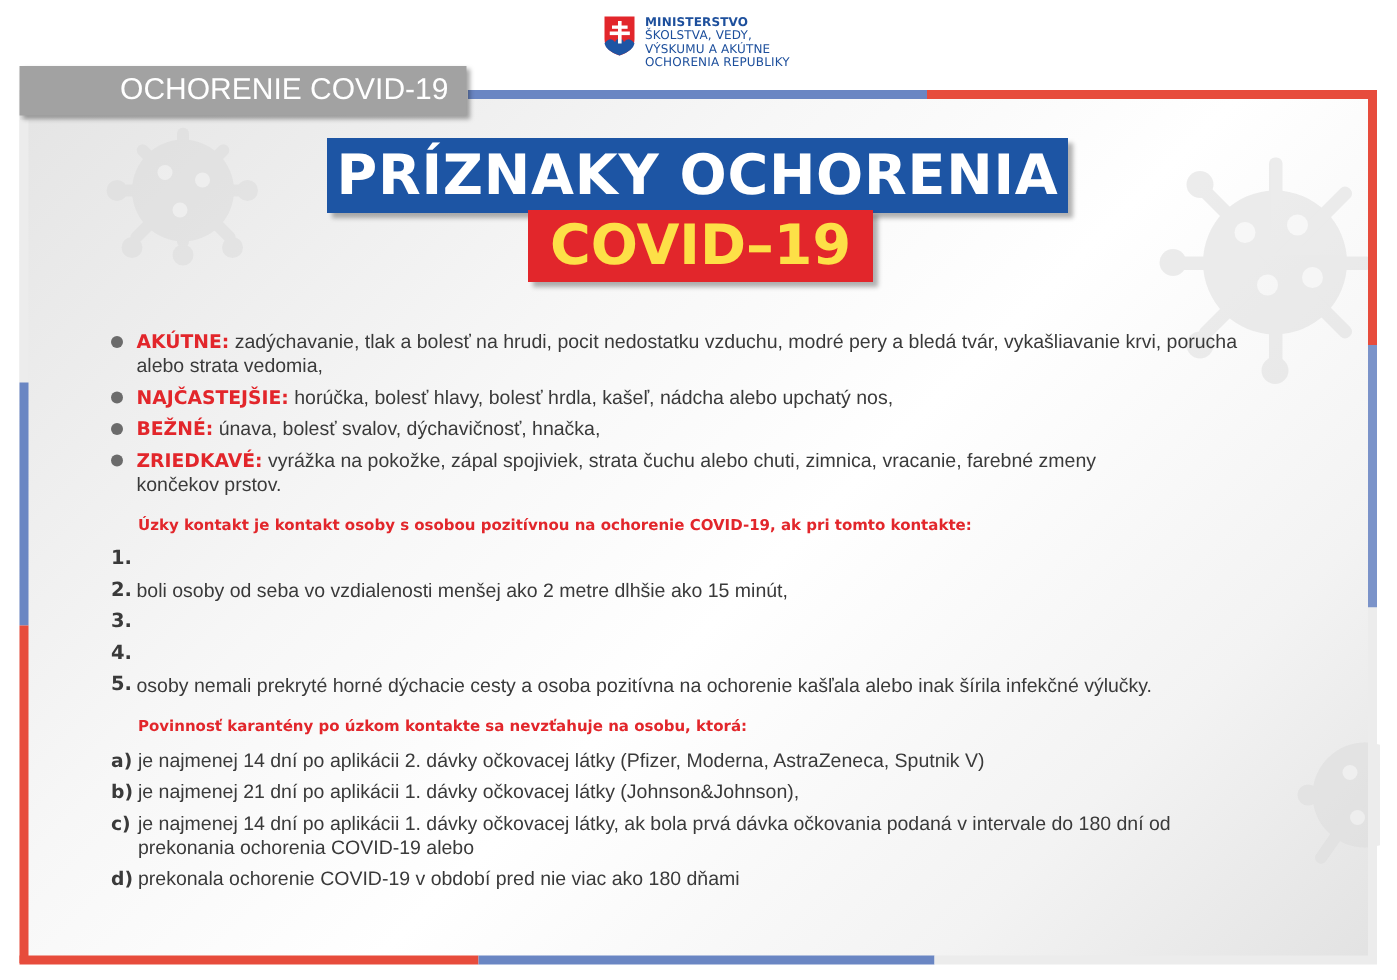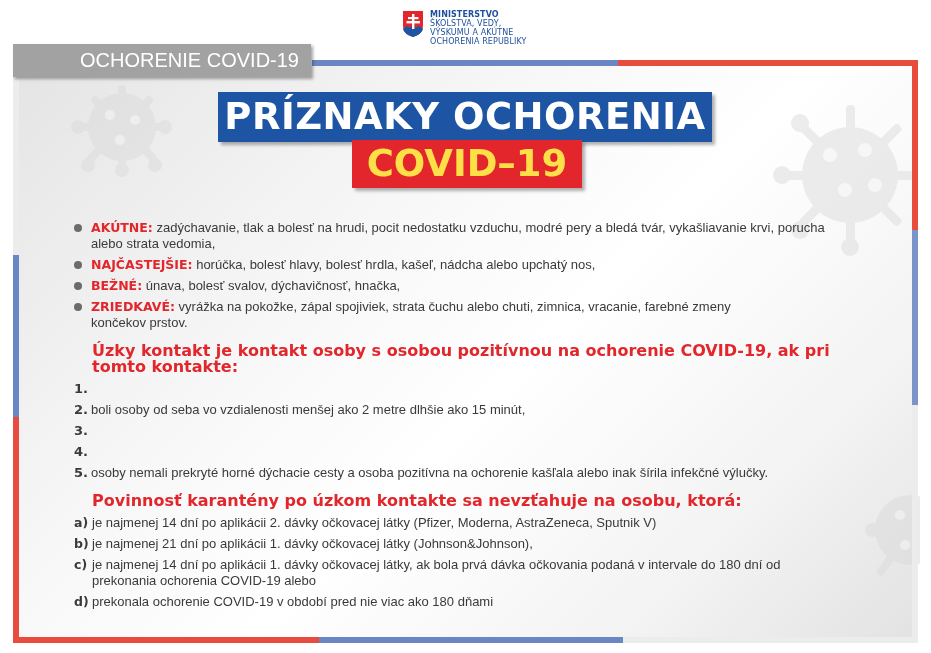--- a/index.html
+++ b/index.html
@@ -12,21 +12,21 @@
     .frame { position:absolute; left:13px; top:60px; width:905px; height:582px; background:linear-gradient(135deg,#e4e4e4 0%,#f7f7f7 35%,#ffffff 55%,#f3f3f3 80%,#e2e2e2 100%); box-sizing:border-box; }
     .bar { position:absolute; }
     .virus { position:absolute; opacity:0.55; }
     .title1 { position:absolute; left:218px; top:92px; width:494px; height:50px; background:#1d55a4; box-shadow:3px 3px 3px rgba(0,0,0,0.3); color:#fff; font-family:"DejaVu Sans", sans-serif; font-weight:bold; font-size:37px; line-height:50px; text-align:center; letter-spacing:0.5px; }
     .title2 { position:absolute; left:352px; top:140px; width:230px; height:48px; background:#e2262b; box-shadow:3px 3px 3px rgba(0,0,0,0.3); color:#fde047; font-family:"DejaVu Sans", sans-serif; font-weight:bold; font-size:37px; line-height:48px; text-align:center; }
     .content { position:absolute; left:74px; top:207px; width:780px; font-size:13px; color:#3a3a3a; line-height:16px;margin-top:13px; }
     .sym { display:flex; margin-bottom:5px; }
     .sym .dot { width:17px; flex:none; padding-top:4px; }
     .sym .dot span { display:block; width:8px; height:8px; border-radius:50%; background:#6b6b6b; }
     .sym .lbl { color:#e2262b; font-weight:bold; font-family:"DejaVu Sans", sans-serif; font-size:12.5px; }
-    .heading { color:#e2262b; font-weight:bold; font-family:"DejaVu Sans", sans-serif; font-size:16px; margin:12px 0 6px 18px; }
+    .heading { color:#e2262b; font-weight:bold; font-family:"DejaVu Sans", sans-serif; font-size:10px; margin:12px 0 6px 18px; }
     .num { display:flex; margin-bottom:5px; }
     .num .n { width:17px; flex:none; font-weight:bold; color:#3a3a3a; font-family:"DejaVu Sans", sans-serif; font-size:13px; }
     .let { display:flex; margin-bottom:5px; }
     .let .n { width:18px; flex:none; font-weight:bold; color:#3a3a3a; font-family:"DejaVu Sans", sans-serif; font-size:12.5px; }
   </style>
 </head>
 <body>
 
 <div class="frame"></div>
 

